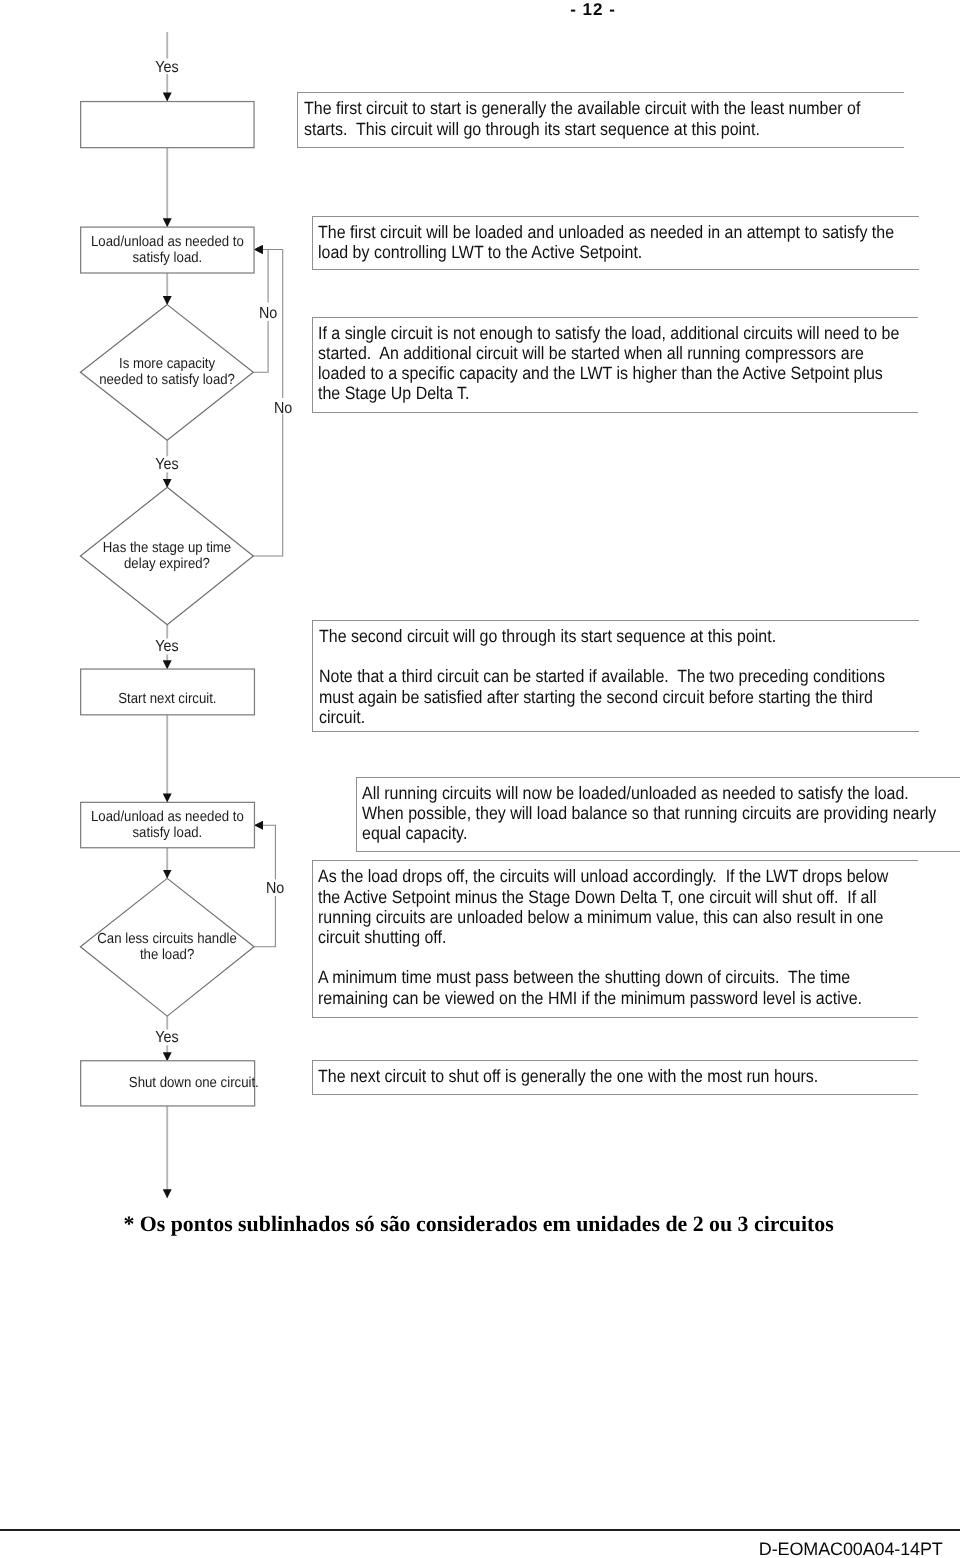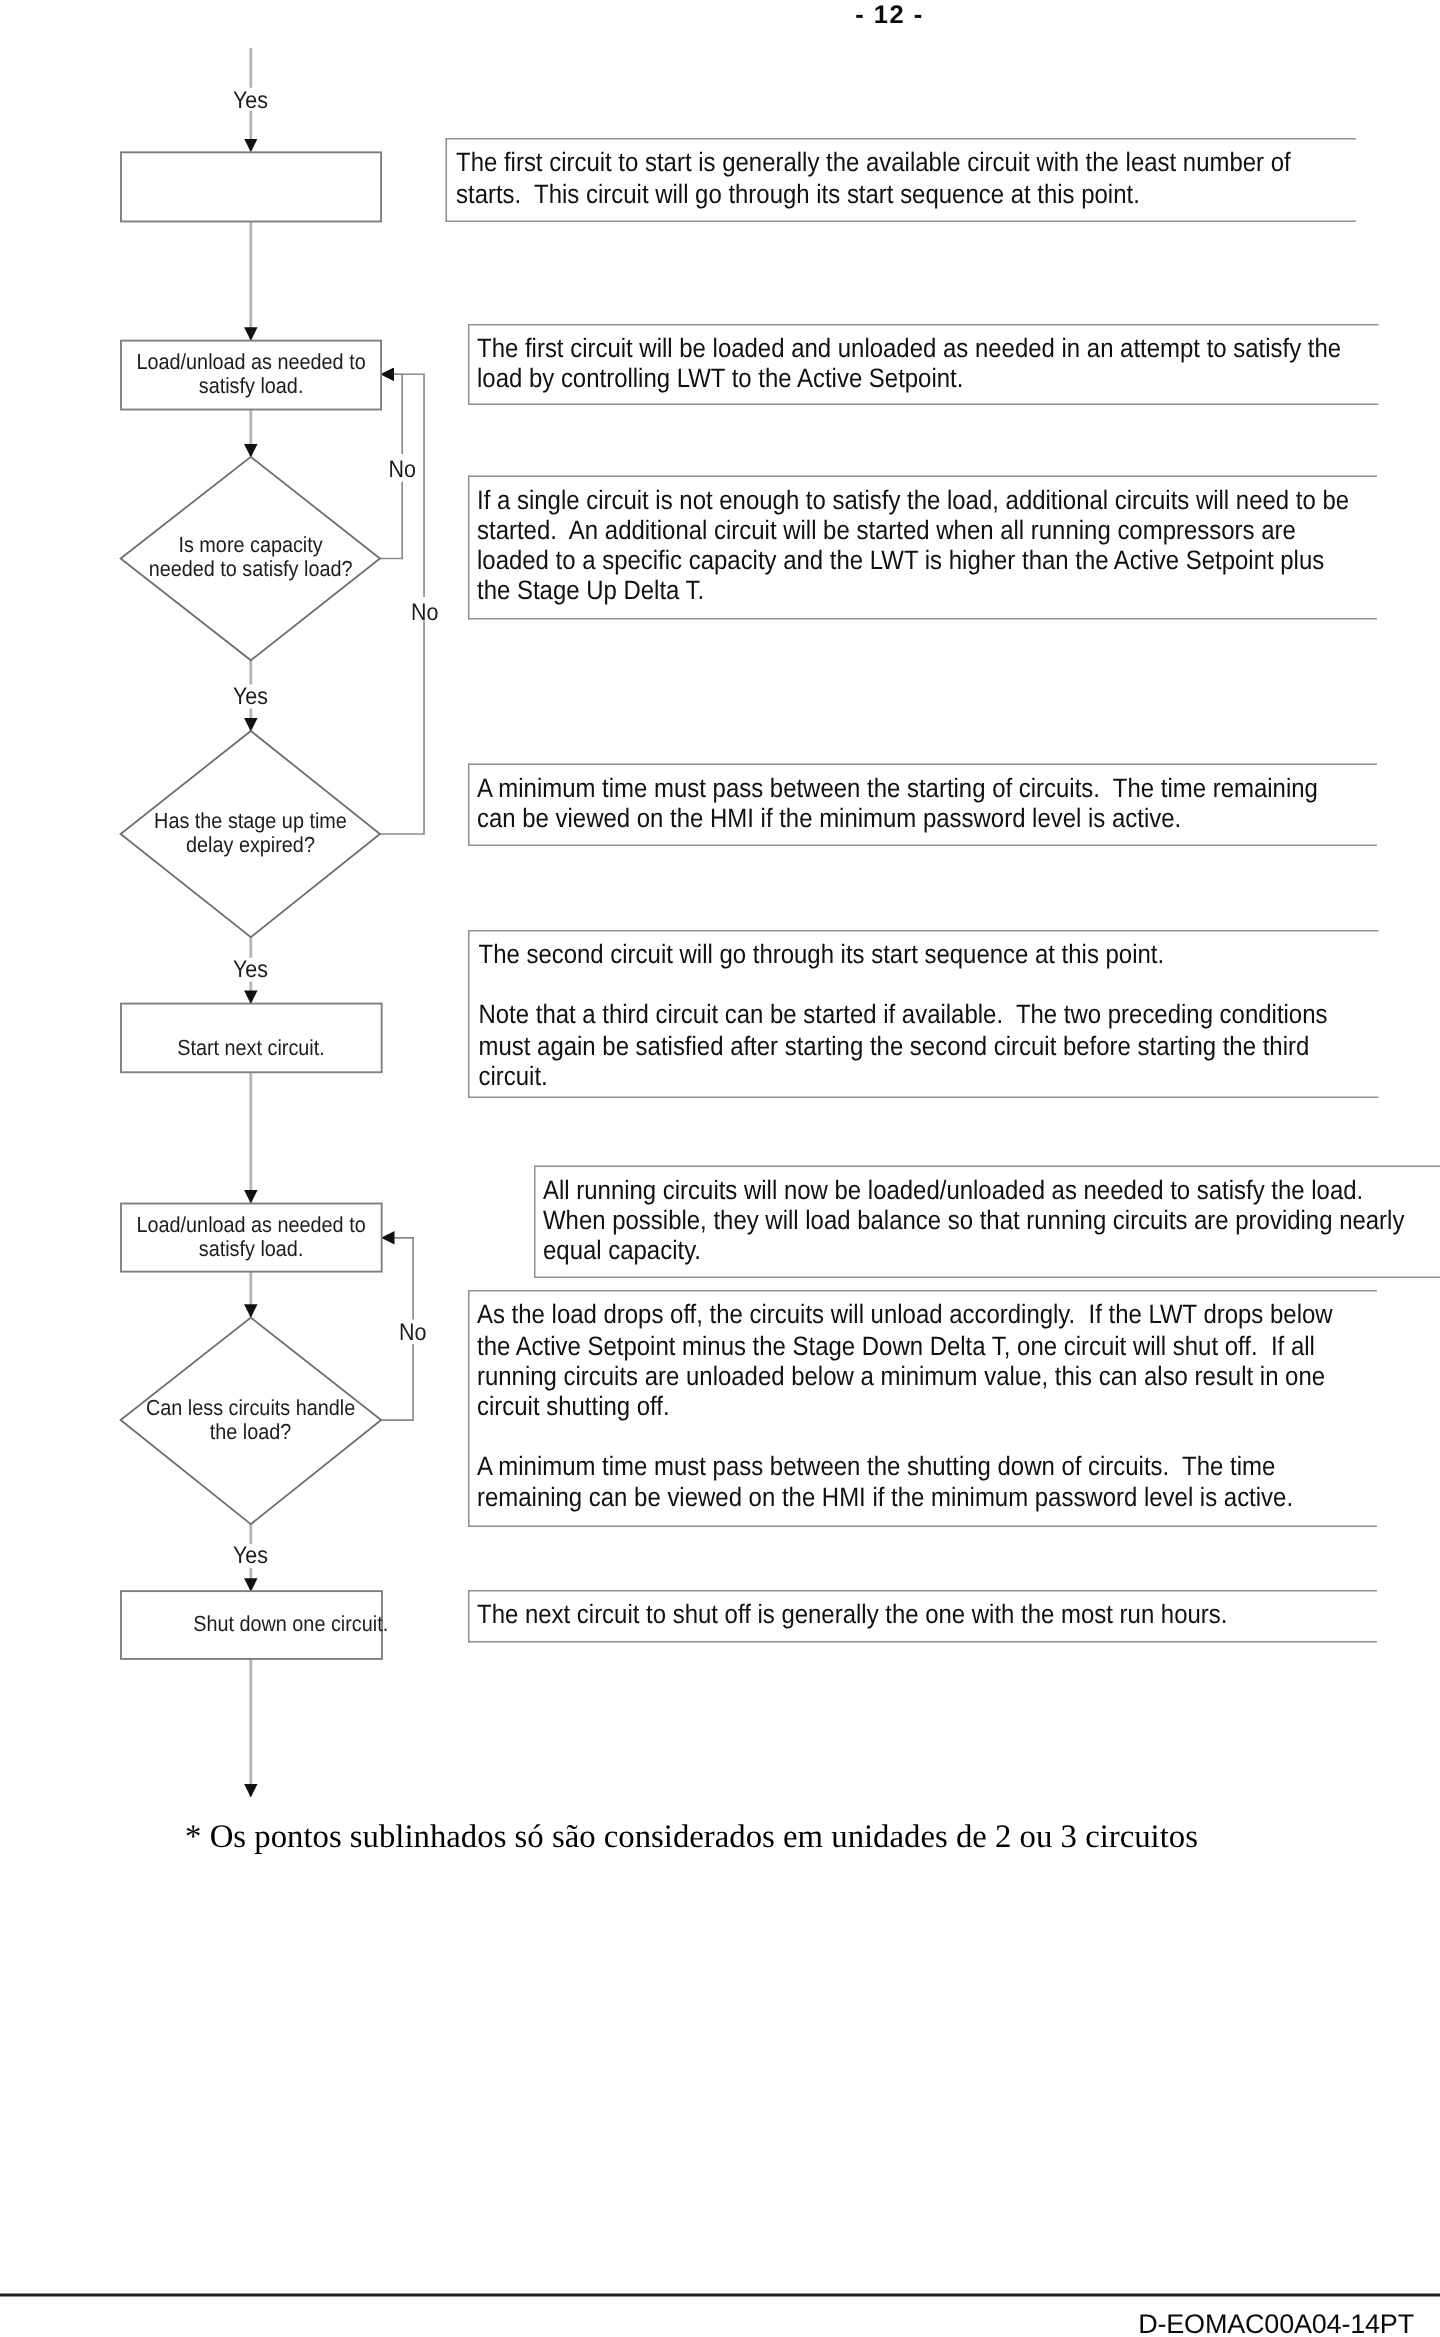--- a/index.html
+++ b/index.html
@@ -21,21 +21,21 @@
              color:#1c1c1c;}
   .edgelabel > span{display:inline-block;transform:scaleX(0.9);}
 
   .tbox{position:absolute;box-sizing:border-box;border:1px solid #8f8f8f;border-right:0;
         background:#fff;color:#111;padding:16px;overflow:hidden;}
   .tbox > span{display:block;position:absolute;left:5.5px;width:652px;top:5px;
         white-space:pre-wrap;font-size:17.8px;line-height:20.2px;
         transform:scaleX(0.898);transform-origin:left top;}
 
   .footnote{position:absolute;font-family:"Liberation Serif",serif;font-size:21.85px;
-            color:#000;white-space:nowrap;}
+            color:#000;white-space:nowrap;font-weight:bold;}
   .footrule{position:absolute;left:0;width:960px;height:2px;background:#1f1f1f;}
   .footcode{position:absolute;font-size:18px;letter-spacing:-0.13px;color:#0a0a0a;white-space:nowrap;}
 </style>
 </head>
 <body>
 
 <div class="page">
 
   <div class="pageno">- 12 -</div>
 
@@ -118,23 +118,20 @@
 
   <div class="tbox" style="left:297.3px;top:92.4px;width:607px;height:55.2px;">
       <span>The first circuit to start is generally the available circuit with the least number of starts.  This circuit will go through its start sequence at this point.</span>
     </div>
   <div class="tbox" style="left:311.5px;top:215.8px;width:607px;height:54.4px;">
       <span>The first circuit will be loaded and unloaded as needed in an attempt to satisfy the load by controlling LWT to the Active Setpoint.</span>
     </div>
   <div class="tbox" style="left:311.9px;top:316.5px;width:606.5px;height:96px;">
       <span>If a single circuit is not enough to satisfy the load, additional circuits will need to be started.  An additional circuit will be started when all running compressors are loaded to a specific capacity and the LWT is higher than the Active Setpoint plus the Stage Up Delta T.</span>
     </div>
-  <div class="tbox" style="left:311.7px;top:509.1px;width:606.8px;height:55.4px;">
-      <span>A minimum time must pass between the starting of circuits.  The time remaining can be viewed on the HMI if the minimum password level is active.</span>
-    </div>
   <div class="tbox" style="left:312px;top:620px;width:606.5px;height:112.4px;">
       <span>The second circuit will go through its start sequence at this point.<br><br>Note that a third circuit can be started if available.  The two preceding conditions must again be satisfied after starting the second circuit before starting the third circuit.</span>
     </div>
   <div class="tbox" style="left:311.7px;top:776.9px;width:606.8px;height:75.5px;margin-left:44px;">
       <span>All running circuits will now be loaded/unloaded as needed to satisfy the load.  When possible, they will load balance so that running circuits are providing nearly equal capacity.</span>
     </div>
   <div class="tbox" style="left:311.7px;top:860.4px;width:606.8px;height:157.2px;">
       <span>As the load drops off, the circuits will unload accordingly.  If the LWT drops below the Active Setpoint minus the Stage Down Delta T, one circuit will shut off.  If all running circuits are unloaded below a minimum value, this can also result in one circuit shutting off.<br><br>A minimum time must pass between the shutting down of circuits.  The time remaining can be viewed on the HMI if the minimum password level is active.</span>
     </div>
   <div class="tbox" style="left:311.7px;top:1059.5px;width:606.8px;height:35.5px;">

